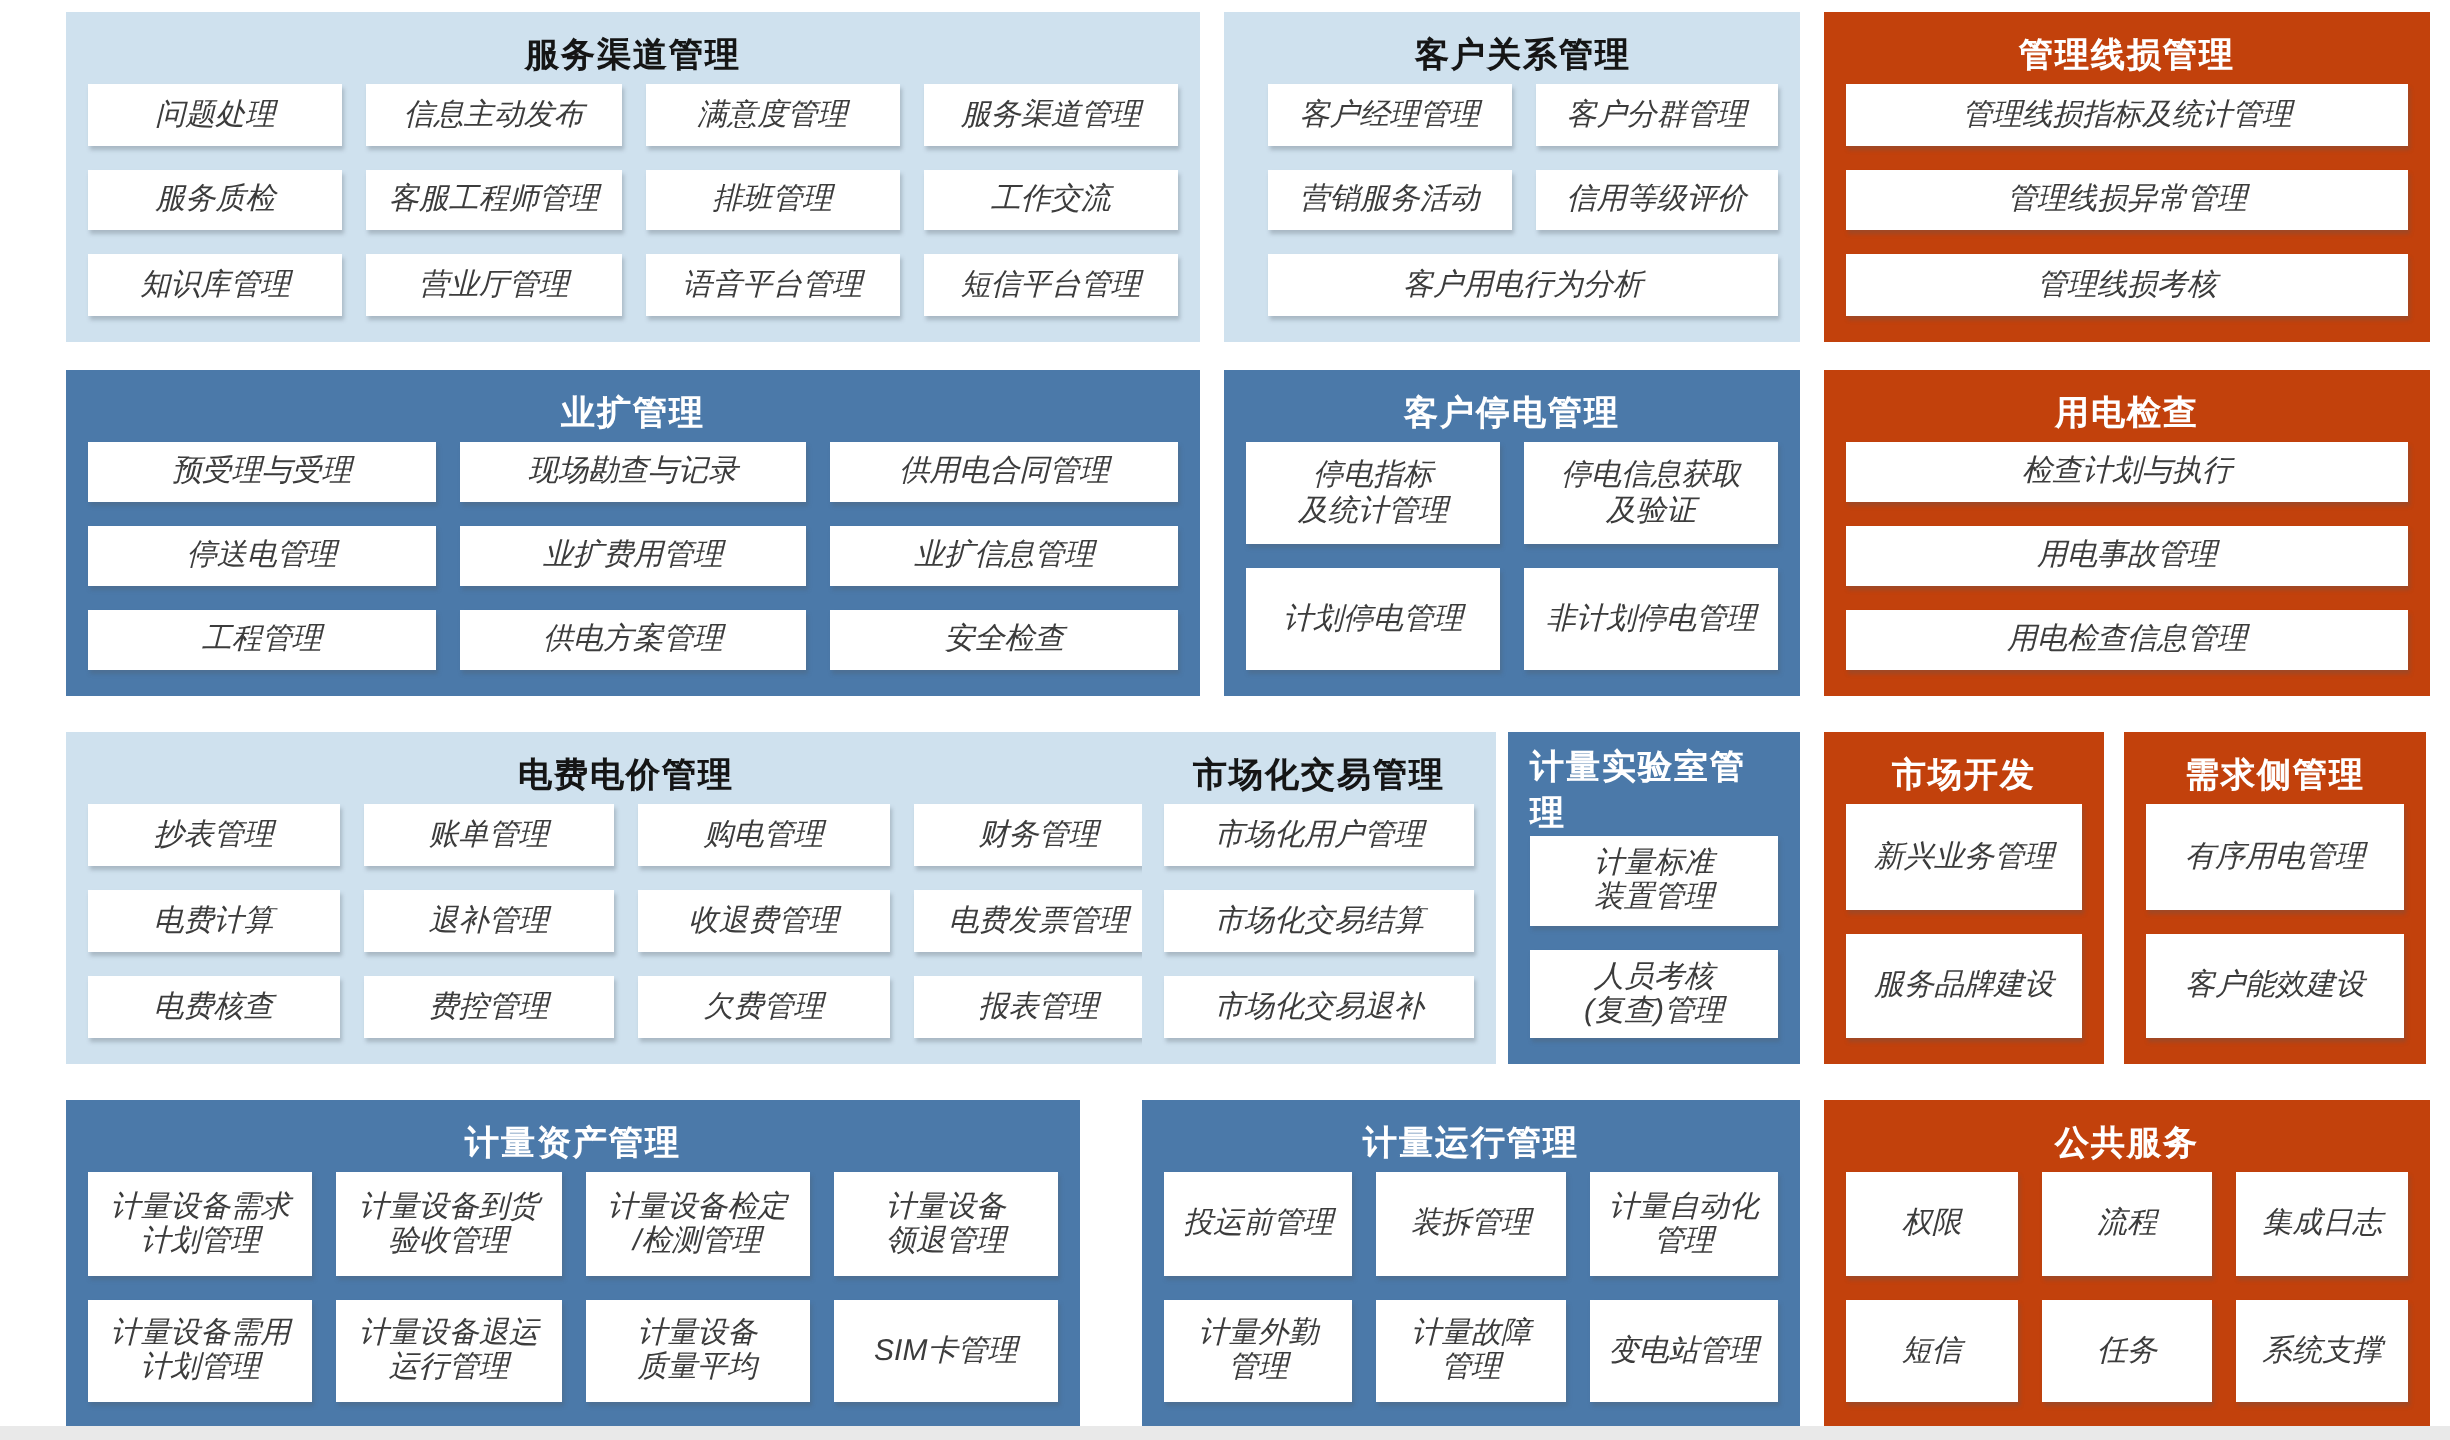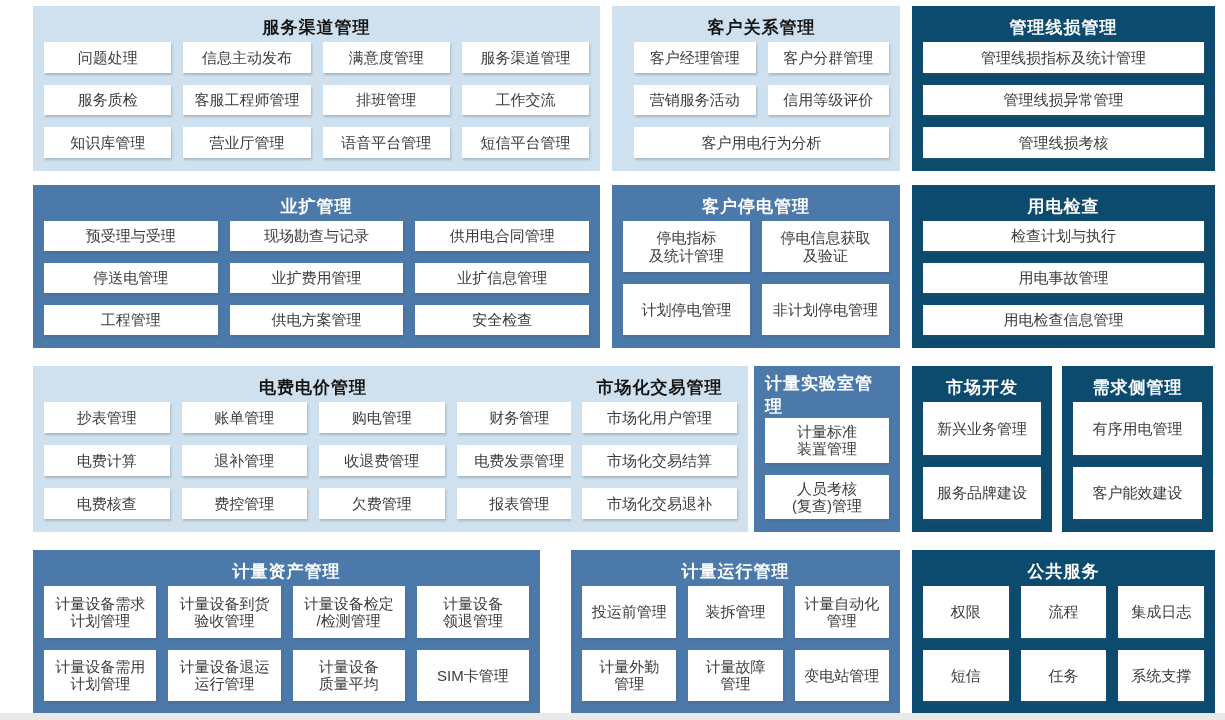--- a/index.html
+++ b/index.html
@@ -17,21 +17,21 @@
   }
   .block {
     position: absolute;
     box-sizing: border-box;
     display: flex;
     flex-direction: column;
     padding: 6px 11px 13px 11px;
   }
   .block.light { background: #cfe1ee; }
   .block.dark  { background: #4b79a9; }
-  .block.teal  { background: #0c4a6e; }
+  .block.teal  { background: #c2410c; }
   .block-title {
     margin: 0;
     flex: 0 0 30px;
     display: flex;
     align-items: center;
     justify-content: center;
     font-size: 17px;
     font-weight: bold;
     color: #151515;
     letter-spacing: 1px;
@@ -41,20 +41,21 @@
   .block-body {
     flex: 1 1 auto;
     display: flex;
     flex-direction: column;
     gap: 12px;
   }
   .row {
     flex: 1 1 0;
     display: flex;
     gap: 12px;
+    font-style: italic;
   }
   .cell {
     flex: 1 1 0;
     background: #ffffff;
     display: flex;
     align-items: center;
     justify-content: center;
     text-align: center;
     font-size: 15px;
     line-height: 1.15;

